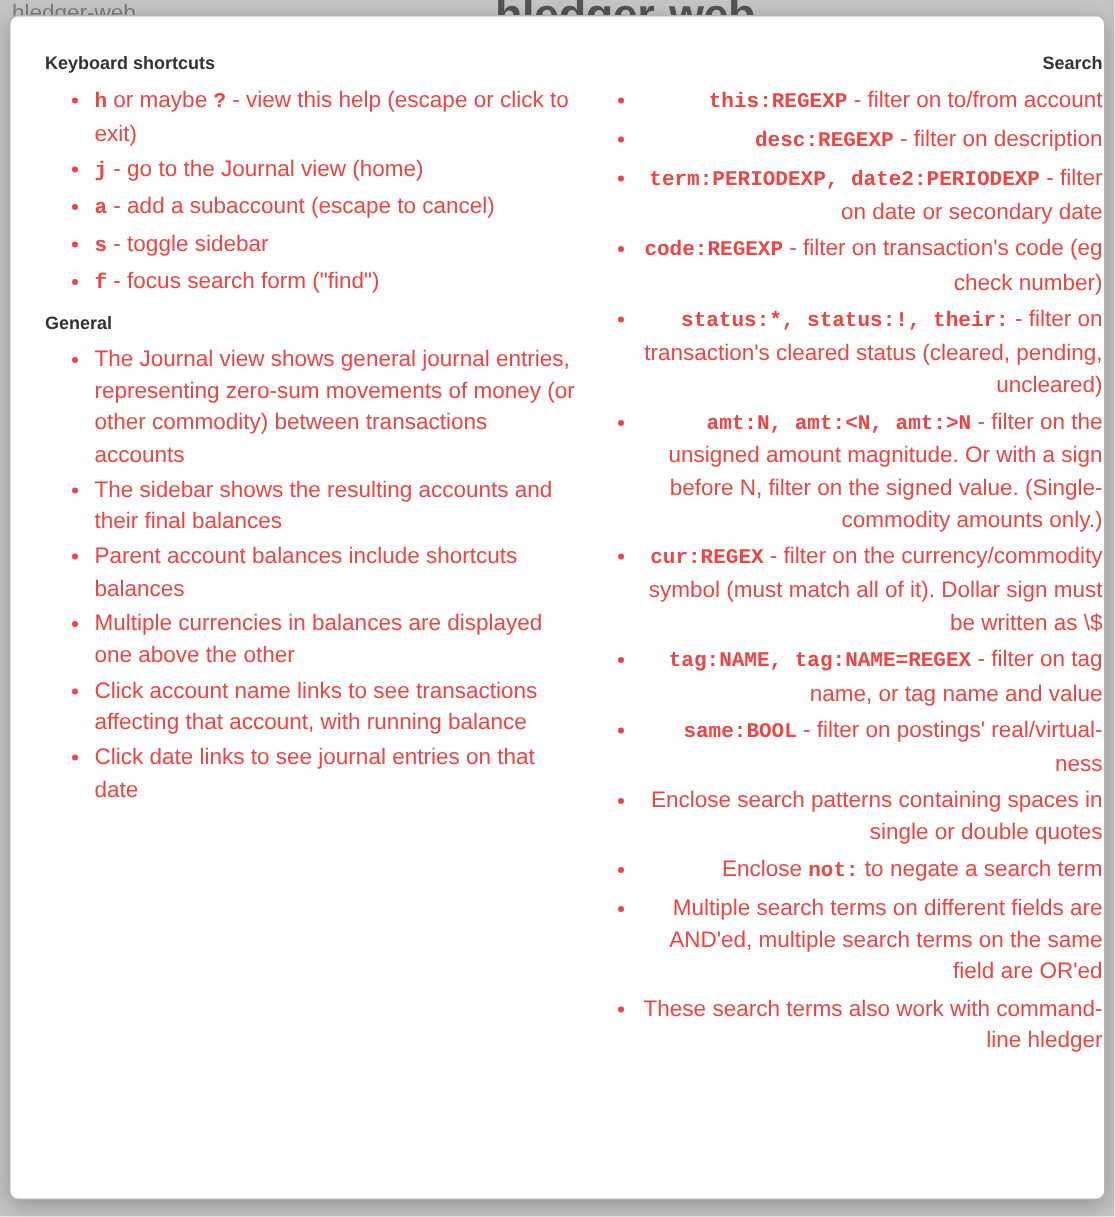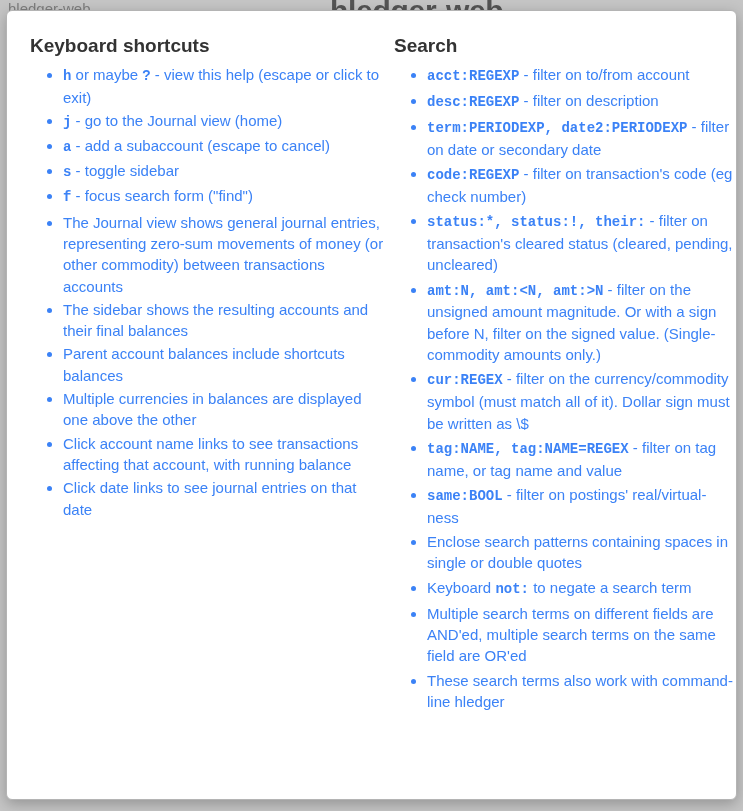--- a/index.html
+++ b/index.html
@@ -91,41 +91,42 @@
     display: flex;
     gap: 0;
   }
   .col-left {
     width: 362px;
     flex: 0 0 362px;
   }
   .col-right {
     width: 350px;
     flex: 0 0 350px;
+    text-align: right;
   }
 
   h3.section {
-    font-size: 19px;
+    font-size: 12px;
     font-weight: bold;
     color: #333;
     margin: 8px 0 7px 7px;
   }
   .col-right h3.section {
     margin-left: 9px;
   }
 
   ul.items {
     list-style: disc;
     margin: 0 0 4px 0;
     padding-left: 40px;
   }
   ul.items li {
     font-size: 15px;
     line-height: 1.42;
-    color: #3b82f6;
+    color: #ef4444;
     margin-bottom: 2px;
   }
   .col-right ul.items {
     padding-left: 42px;
   }
   .col-right ul.items li {
     margin-bottom: 3px;
   }
   code, .mono {
     font-family: "Liberation Mono", monospace;
@@ -149,41 +150,42 @@
   <div class="modal-body">
     <div class="col-left">
       <h3 class="section">Keyboard shortcuts</h3>
       <ul class="items" id="list-0">
           <li><span class="mono">h</span><span> or maybe </span><span class="mono">?</span><span> - view this help (escape or click to exit)</span></li>
           <li><span class="mono">j</span><span> - go to the Journal view (home)</span></li>
           <li><span class="mono">a</span><span> - add a subaccount (escape to cancel)</span></li>
           <li><span class="mono">s</span><span> - toggle sidebar</span></li>
           <li><span class="mono">f</span><span> - focus search form ("find")</span></li>
         </ul>
+      <h3 class="section">General</h3>
       <ul class="items general-list" id="list-1">
           <li><span>The Journal view shows general journal entries, representing zero-sum movements of money (or other commodity) between transactions accounts</span></li>
           <li><span>The sidebar shows the resulting accounts and their final balances</span></li>
           <li><span>Parent account balances include shortcuts balances</span></li>
           <li><span>Multiple currencies in balances are displayed one above the other</span></li>
           <li><span>Click account name links to see transactions affecting that account, with running balance</span></li>
           <li><span>Click date links to see journal entries on that date</span></li>
         </ul>
     </div>
     <div class="col-right">
       <h3 class="section">Search</h3>
       <ul class="items" id="list-2">
-          <li><span class="mono">acct:REGEXP</span><span> - filter on to/from account</span></li>
+          <li><span class="mono">this:REGEXP</span><span> - filter on to/from account</span></li>
           <li><span class="mono">desc:REGEXP</span><span> - filter on description</span></li>
           <li><span class="mono">term:PERIODEXP, date2:PERIODEXP</span><span> - filter on date or secondary date</span></li>
           <li><span class="mono">code:REGEXP</span><span> - filter on transaction's code (eg check number)</span></li>
           <li><span class="mono">status:*, status:!, their:</span><span> - filter on transaction's cleared status (cleared, pending, uncleared)</span></li>
           <li><span class="mono">amt:N, amt:&lt;N, amt:&gt;N</span><span> - filter on the unsigned amount magnitude. Or with a sign before N, filter on the signed value. (Single-commodity amounts only.)</span></li>
           <li><span class="mono">cur:REGEX</span><span> - filter on the currency/commodity symbol (must match all of it). Dollar sign must be written as \$</span></li>
           <li><span class="mono">tag:NAME, tag:NAME=REGEX</span><span> - filter on tag name, or tag name and value</span></li>
           <li><span class="mono">same:BOOL</span><span> - filter on postings' real/virtual-ness</span></li>
           <li><span>Enclose search patterns containing spaces in single or double quotes</span></li>
-          <li><span>Keyboard </span><span class="mono">not:</span><span> to negate a search term</span></li>
+          <li><span>Enclose </span><span class="mono">not:</span><span> to negate a search term</span></li>
           <li><span>Multiple search terms on different fields are AND'ed, multiple search terms on the same field are OR'ed</span></li>
           <li><span>These search terms also work with command-line hledger</span></li>
         </ul>
     </div>
   </div>
 </div>
 
 </body></html>

